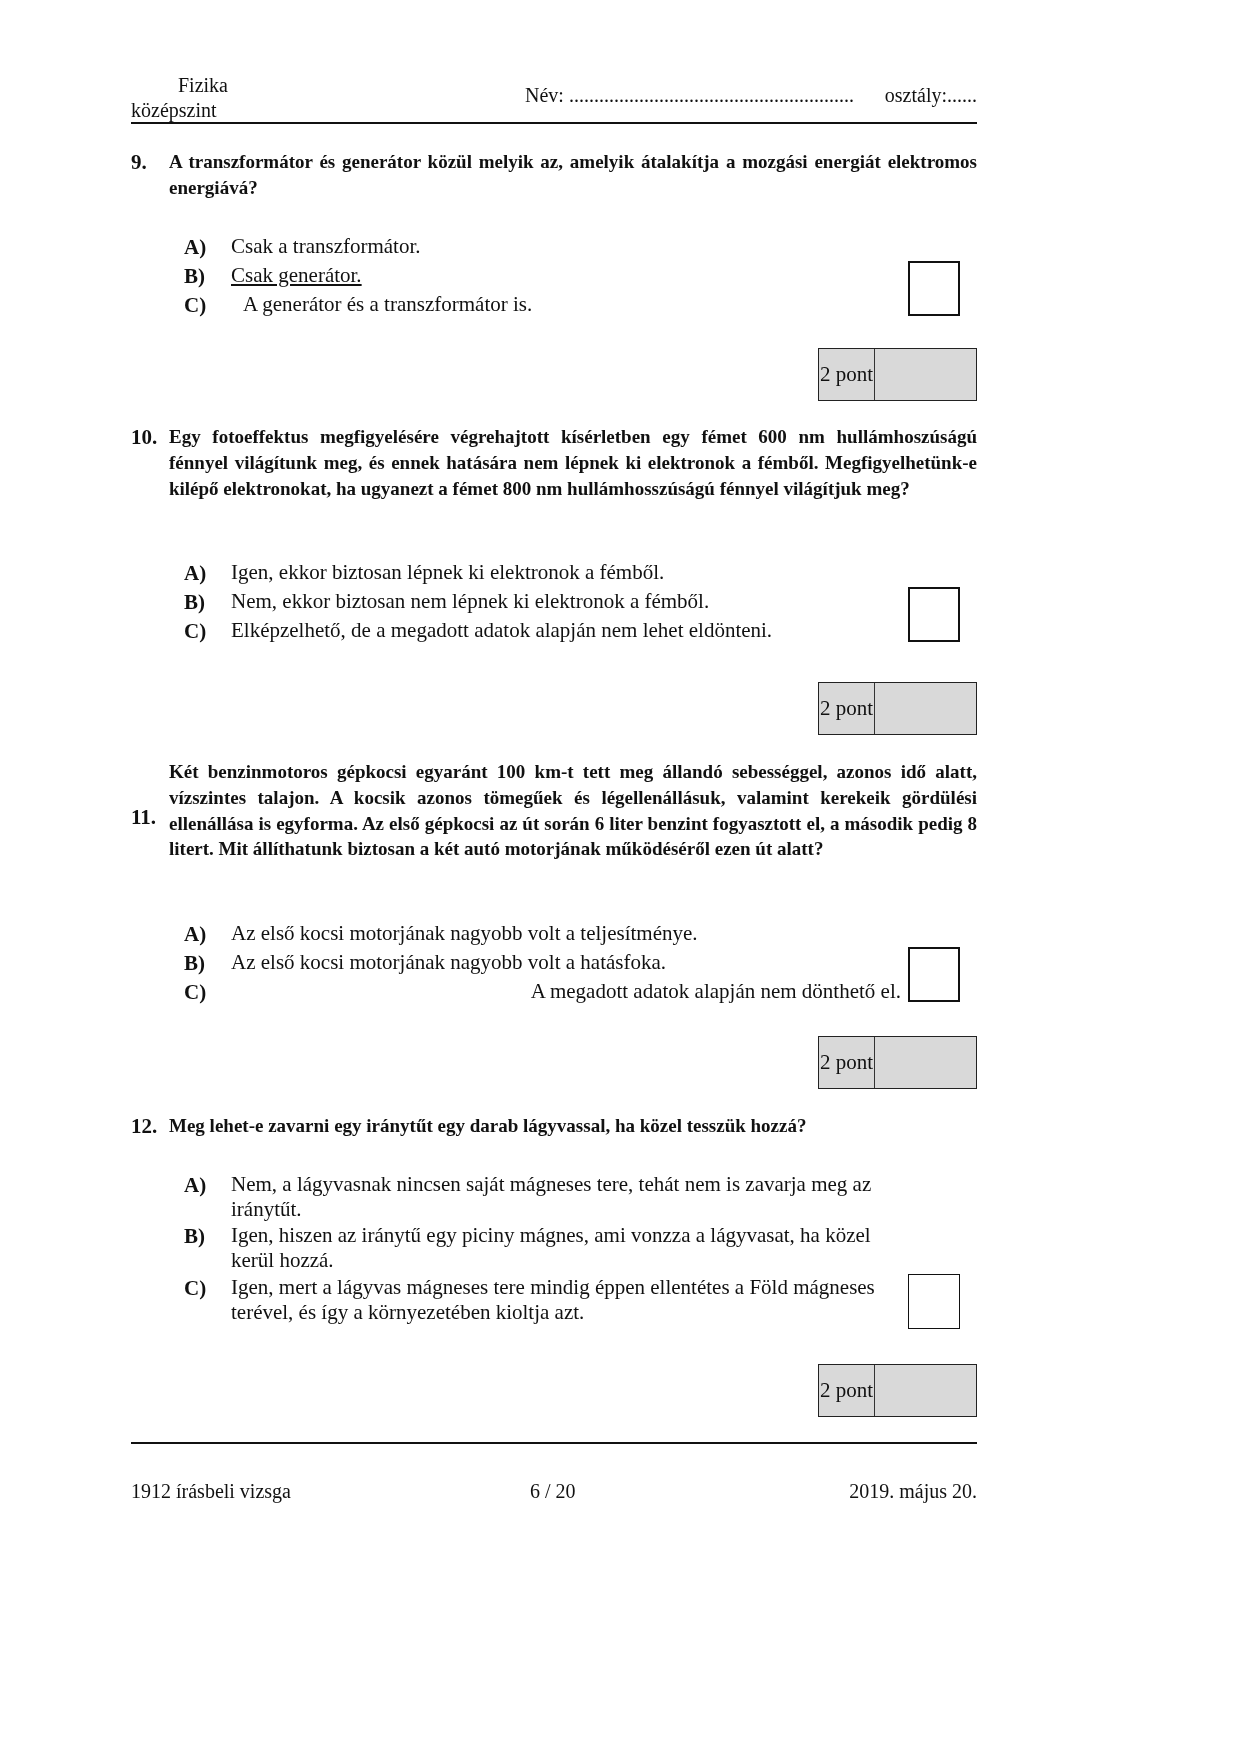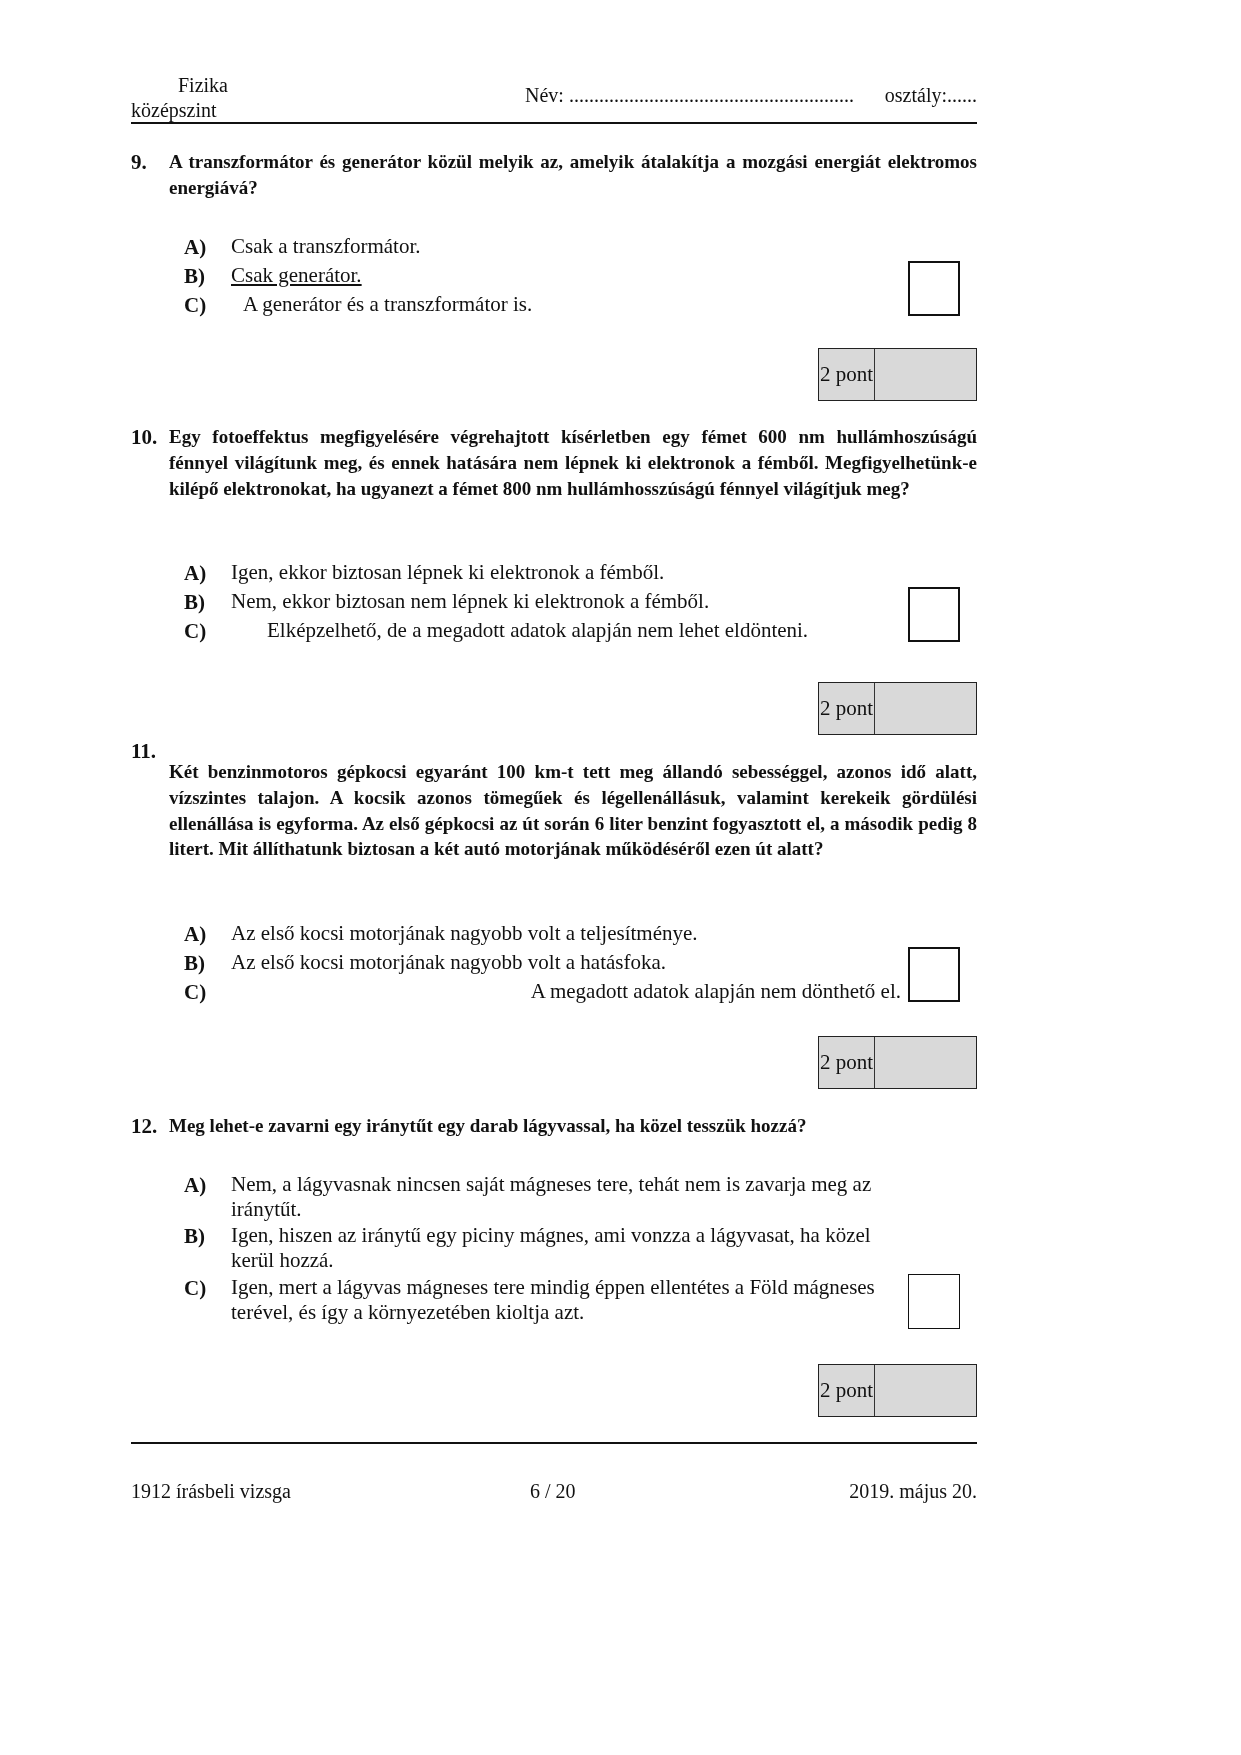--- a/index.html
+++ b/index.html
@@ -60,31 +60,31 @@
   <div>
     <div class="opt-letter" style="top:560px;">A)</div>
     <div class="opt-text" style="top:560px;">Igen, ekkor biztosan lépnek ki elektronok a fémből.</div>
   </div>
   <div>
     <div class="opt-letter" style="top:589px;">B)</div>
     <div class="opt-text" style="top:589px;">Nem, ekkor biztosan nem lépnek ki elektronok a fémből.</div>
   </div>
   <div>
     <div class="opt-letter" style="top:618px;">C)</div>
-    <div class="opt-text" style="top:618px;margin-left:36px;">Elképzelhető, de a megadott adatok alapján nem lehet eldönteni.</div>
+    <div class="opt-text" style="top:618px;">Elképzelhető, de a megadott adatok alapján nem lehet eldönteni.</div>
   </div>
   <div class="ansbox" style="top:587px;"></div>
   <div class="score" style="top:682px;">
     <div class="lbl">2 pont</div>
     <div class="pts"></div>
   </div>
 </div>
 
 <div>
-  <div class="qnum" style="top:738px;text-align:center;">11.</div>
+  <div class="qnum" style="top:804px;text-align:center;">11.</div>
   <div class="qtext" style="top:759px;">Két benzinmotoros gépkocsi egyaránt 100 km-t tett meg állandó sebességgel, azonos idő alatt, vízszintes talajon. A kocsik azonos tömegűek és légellenállásuk, valamint kerekeik gördülési ellenállása is egyforma. Az első gépkocsi az út során 6 liter benzint fogyasztott el, a második pedig 8 litert. Mit állíthatunk biztosan a két autó motorjának működéséről ezen út alatt?</div>
   <div>
     <div class="opt-letter" style="top:921px;">A)</div>
     <div class="opt-text" style="top:921px;">Az első kocsi motorjának nagyobb volt a teljesítménye.</div>
   </div>
   <div>
     <div class="opt-letter" style="top:950px;">B)</div>
     <div class="opt-text" style="top:950px;">Az első kocsi motorjának nagyobb volt a hatásfoka.</div>
   </div>
   <div>

